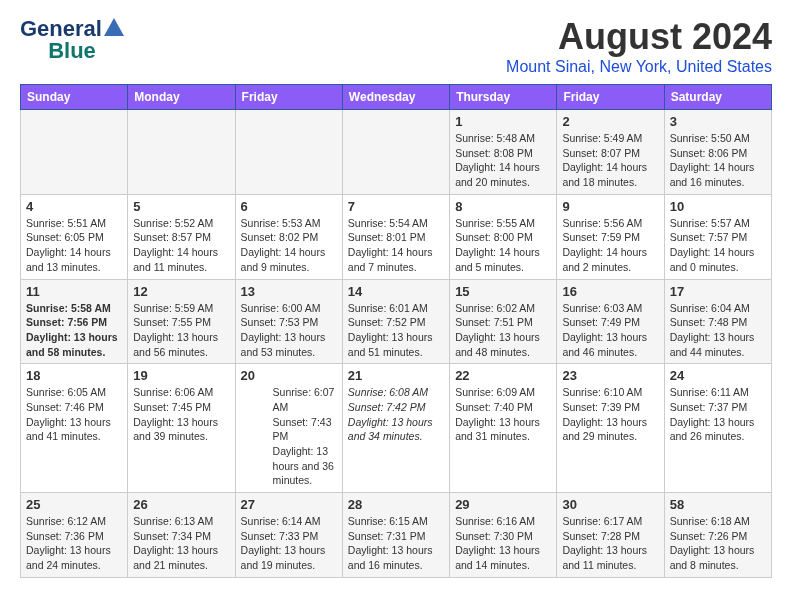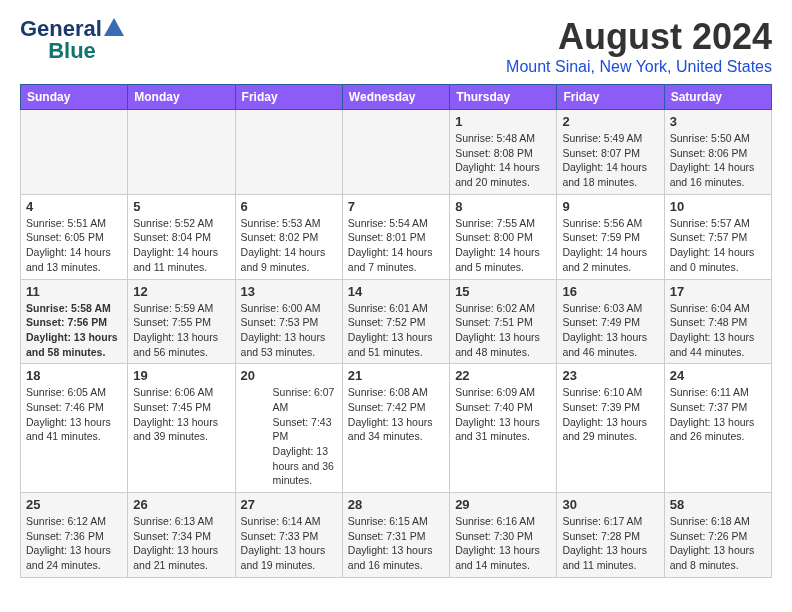--- a/index.html
+++ b/index.html
@@ -134,38 +134,38 @@
       <tr>
         <td>
           <span class="day-num">4</span>
           <div class="day-info" style="white-space: pre-line;">Sunrise: 5:51 AM
 Sunset: 6:05 PM
 Daylight: 14 hours and 13 minutes.</div>
         </td>
         <td>
           <span class="day-num">5</span>
           <div class="day-info" style="white-space: pre-line;">Sunrise: 5:52 AM
-Sunset: 8:04 PM
+Sunset: 8:57 PM
 Daylight: 14 hours and 11 minutes.</div>
         </td>
         <td>
           <span class="day-num">6</span>
           <div class="day-info" style="white-space: pre-line;">Sunrise: 5:53 AM
 Sunset: 8:02 PM
 Daylight: 14 hours and 9 minutes.</div>
         </td>
         <td>
           <span class="day-num">7</span>
           <div class="day-info" style="white-space: pre-line;">Sunrise: 5:54 AM
 Sunset: 8:01 PM
 Daylight: 14 hours and 7 minutes.</div>
         </td>
         <td>
           <span class="day-num">8</span>
-          <div class="day-info" style="white-space: pre-line;">Sunrise: 7:55 AM
+          <div class="day-info" style="white-space: pre-line;">Sunrise: 5:55 AM
 Sunset: 8:00 PM
 Daylight: 14 hours and 5 minutes.</div>
         </td>
         <td>
           <span class="day-num">9</span>
           <div class="day-info" style="white-space: pre-line;">Sunrise: 5:56 AM
 Sunset: 7:59 PM
 Daylight: 14 hours and 2 minutes.</div>
         </td>
         <td>
@@ -233,21 +233,21 @@
 Daylight: 13 hours and 39 minutes.</div>
         </td>
         <td>
           <span class="day-num">20</span>
           <div class="day-info" style="white-space: pre-line; margin-left: 32px;">Sunrise: 6:07 AM
 Sunset: 7:43 PM
 Daylight: 13 hours and 36 minutes.</div>
         </td>
         <td>
           <span class="day-num">21</span>
-          <div class="day-info" style="white-space: pre-line;">Sunrise: 6:08 AM
+          <div class="day-info" style="white-space: pre-line; font-style: italic;">Sunrise: 6:08 AM
 Sunset: 7:42 PM
 Daylight: 13 hours and 34 minutes.</div>
         </td>
         <td>
           <span class="day-num">22</span>
           <div class="day-info" style="white-space: pre-line;">Sunrise: 6:09 AM
 Sunset: 7:40 PM
 Daylight: 13 hours and 31 minutes.</div>
         </td>
         <td>

